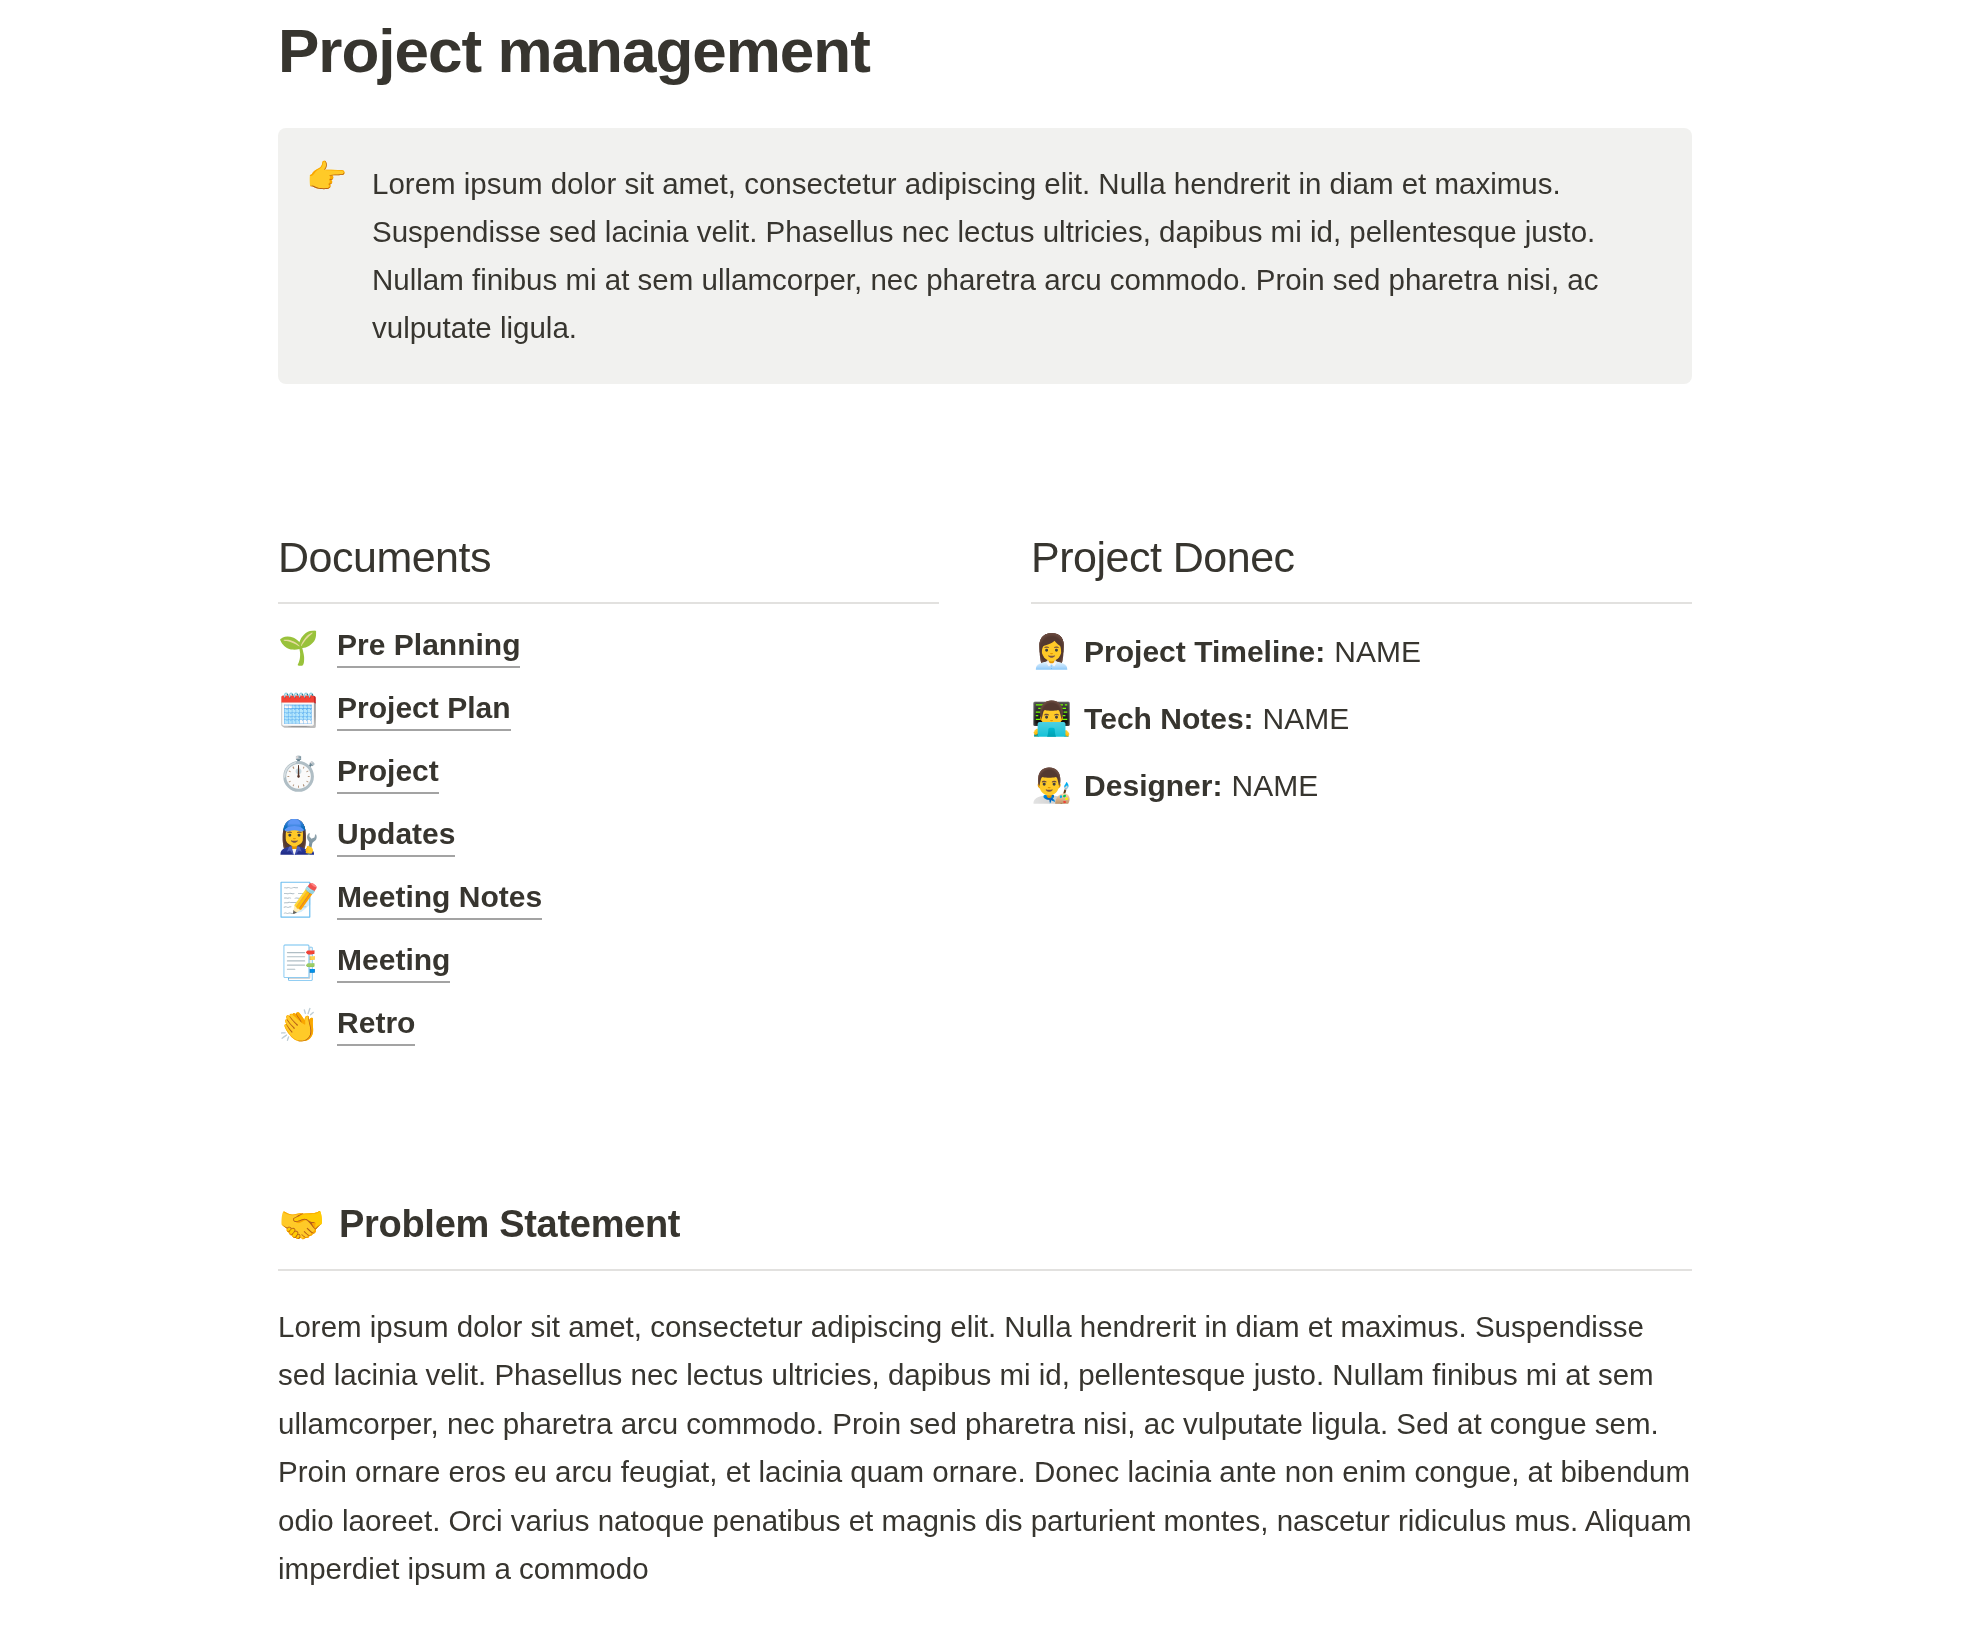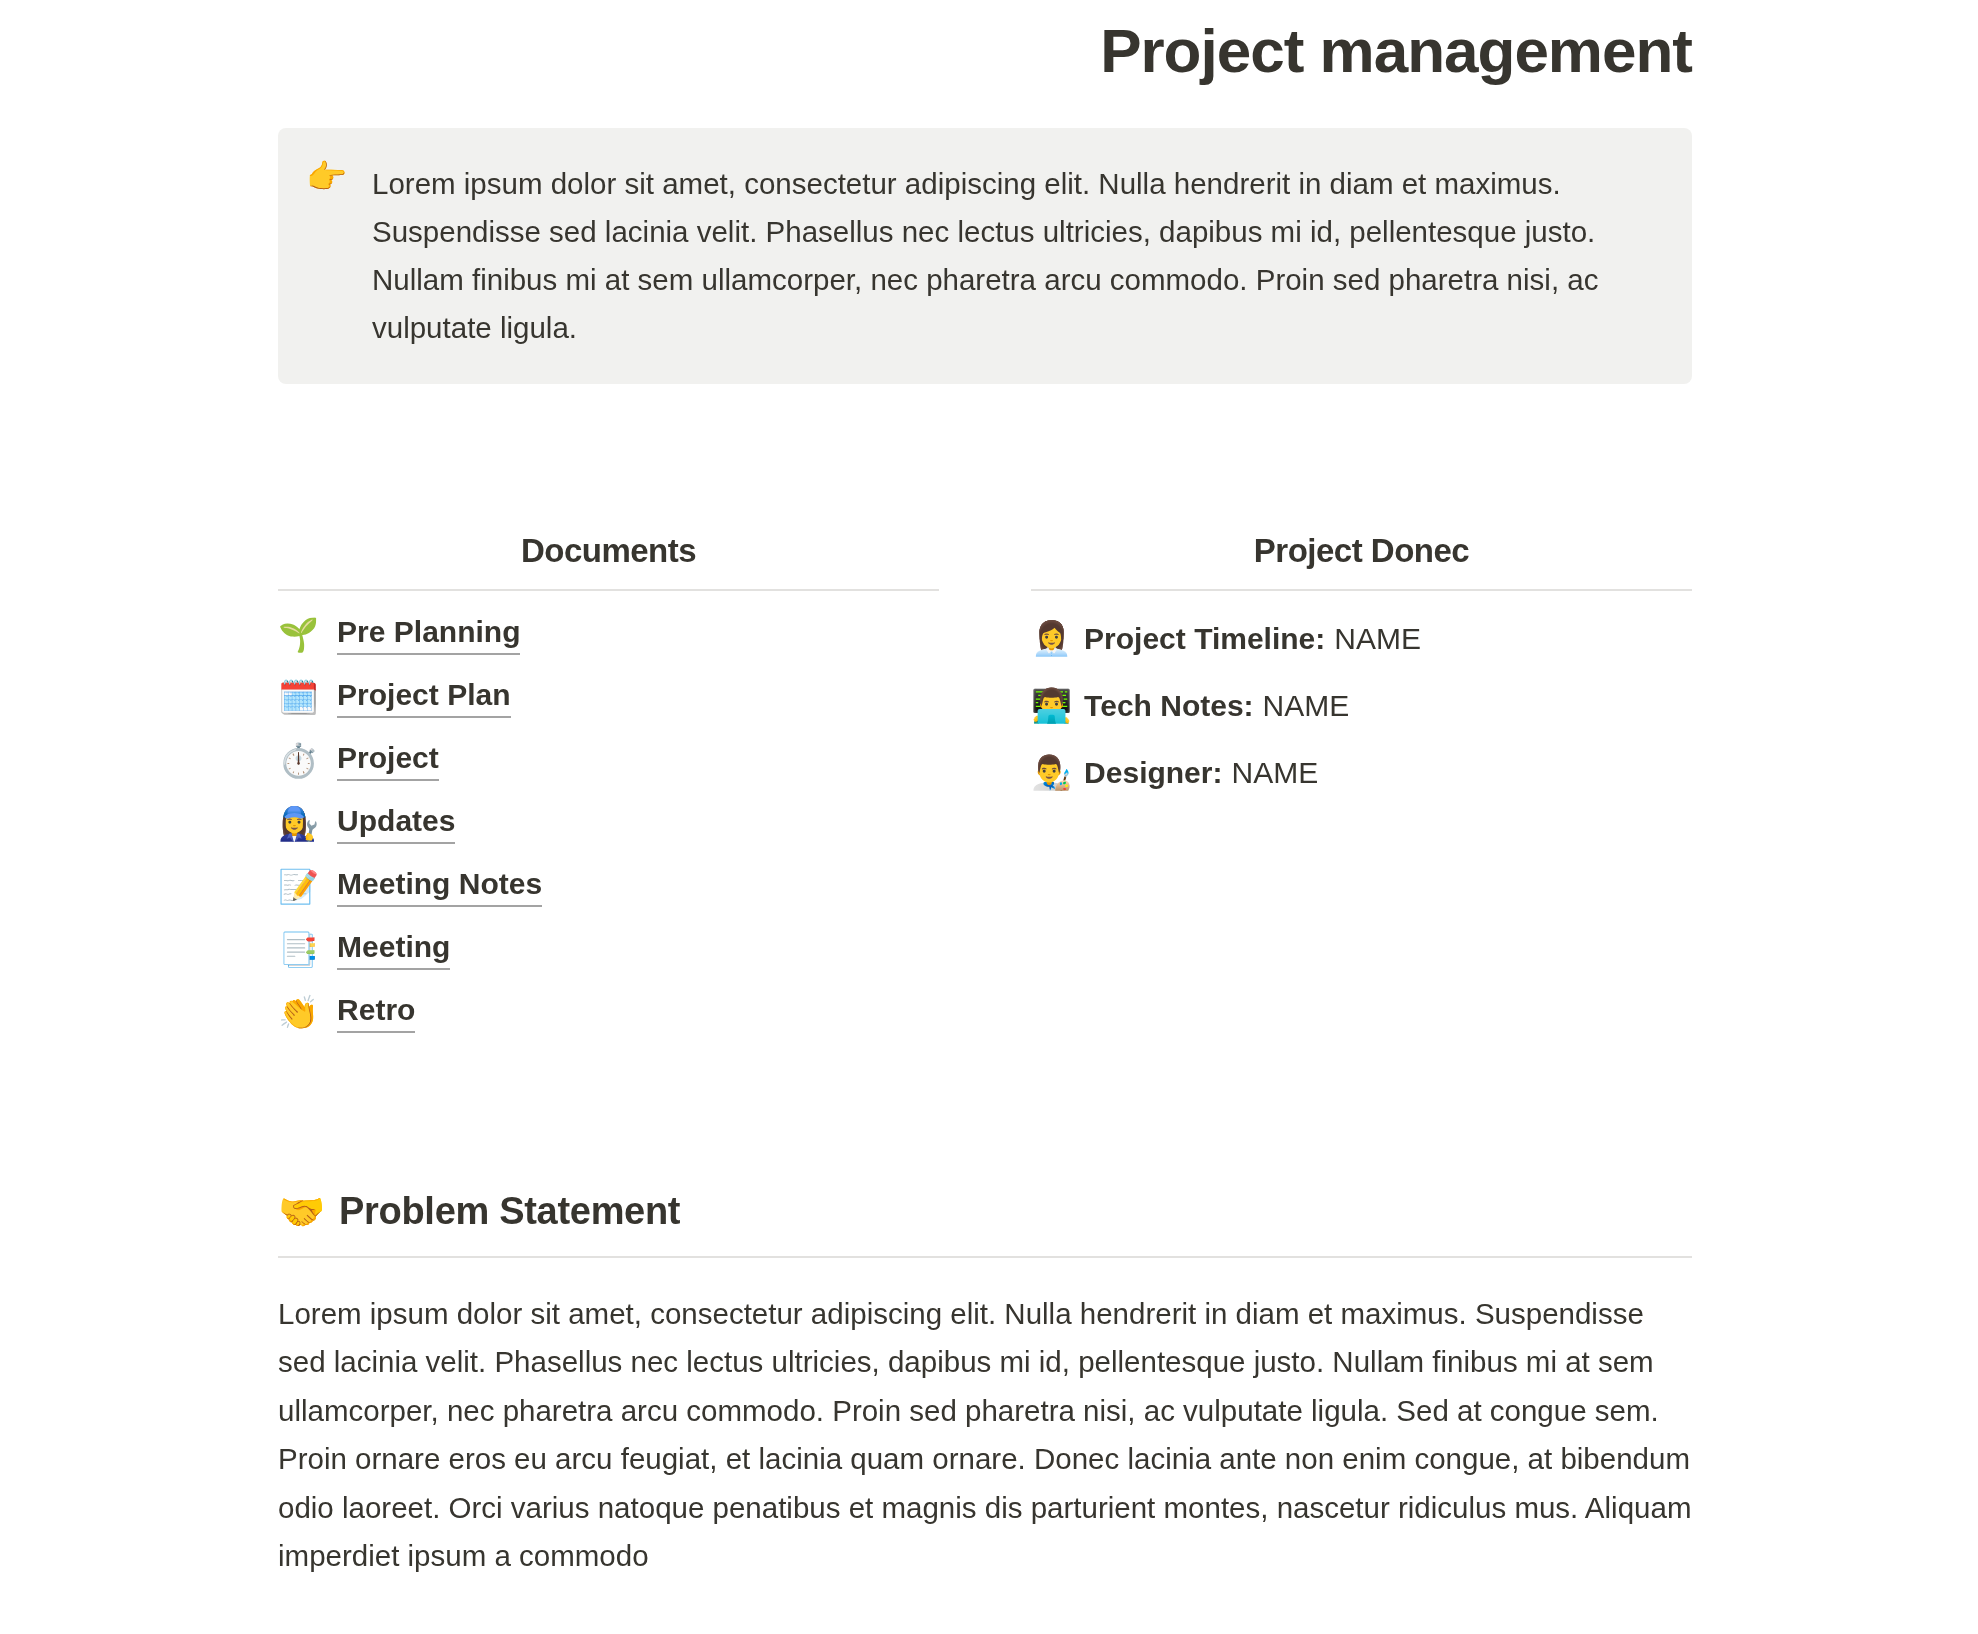--- a/index.html
+++ b/index.html
@@ -14,21 +14,20 @@
     padding: 14px 286px 0 278px; 
   }
   
   .page-title {
     font-size: 62px;
     font-weight: 700;
     line-height: 1.2;
     letter-spacing: -1px;
     color: #37352f;
     margin-bottom: 40px;
-    text-align: right;
   }
   
   .callout {
     background: #f1f1ef;
     border-radius: 8px;
     padding: 32px 40px 32px 28px;
     display: flex;
     align-items: flex-start;
   }
   .callout-icon {
@@ -44,25 +43,24 @@
   }
   .callout-title { font-weight: 700; }
   
   .columns {
     display: flex;
     gap: 92px;
     margin-top: 146px;
   }
   .col { flex: 1 1 0; min-width: 0; }
   .col-heading {
-    font-size: 33px;
-    font-weight: 700;
+    font-size: 43px;
+    font-weight: 400;
     line-height: 1.3;
     letter-spacing: -0.5px;
-    text-align: center;
   }
   .divider {
     height: 2px;
     background: #e2e1df;
     margin-top: 16px;
   }
   
   .doc-list { list-style: none; margin-top: 12px; }
   .doc-item {
     height: 63px;

